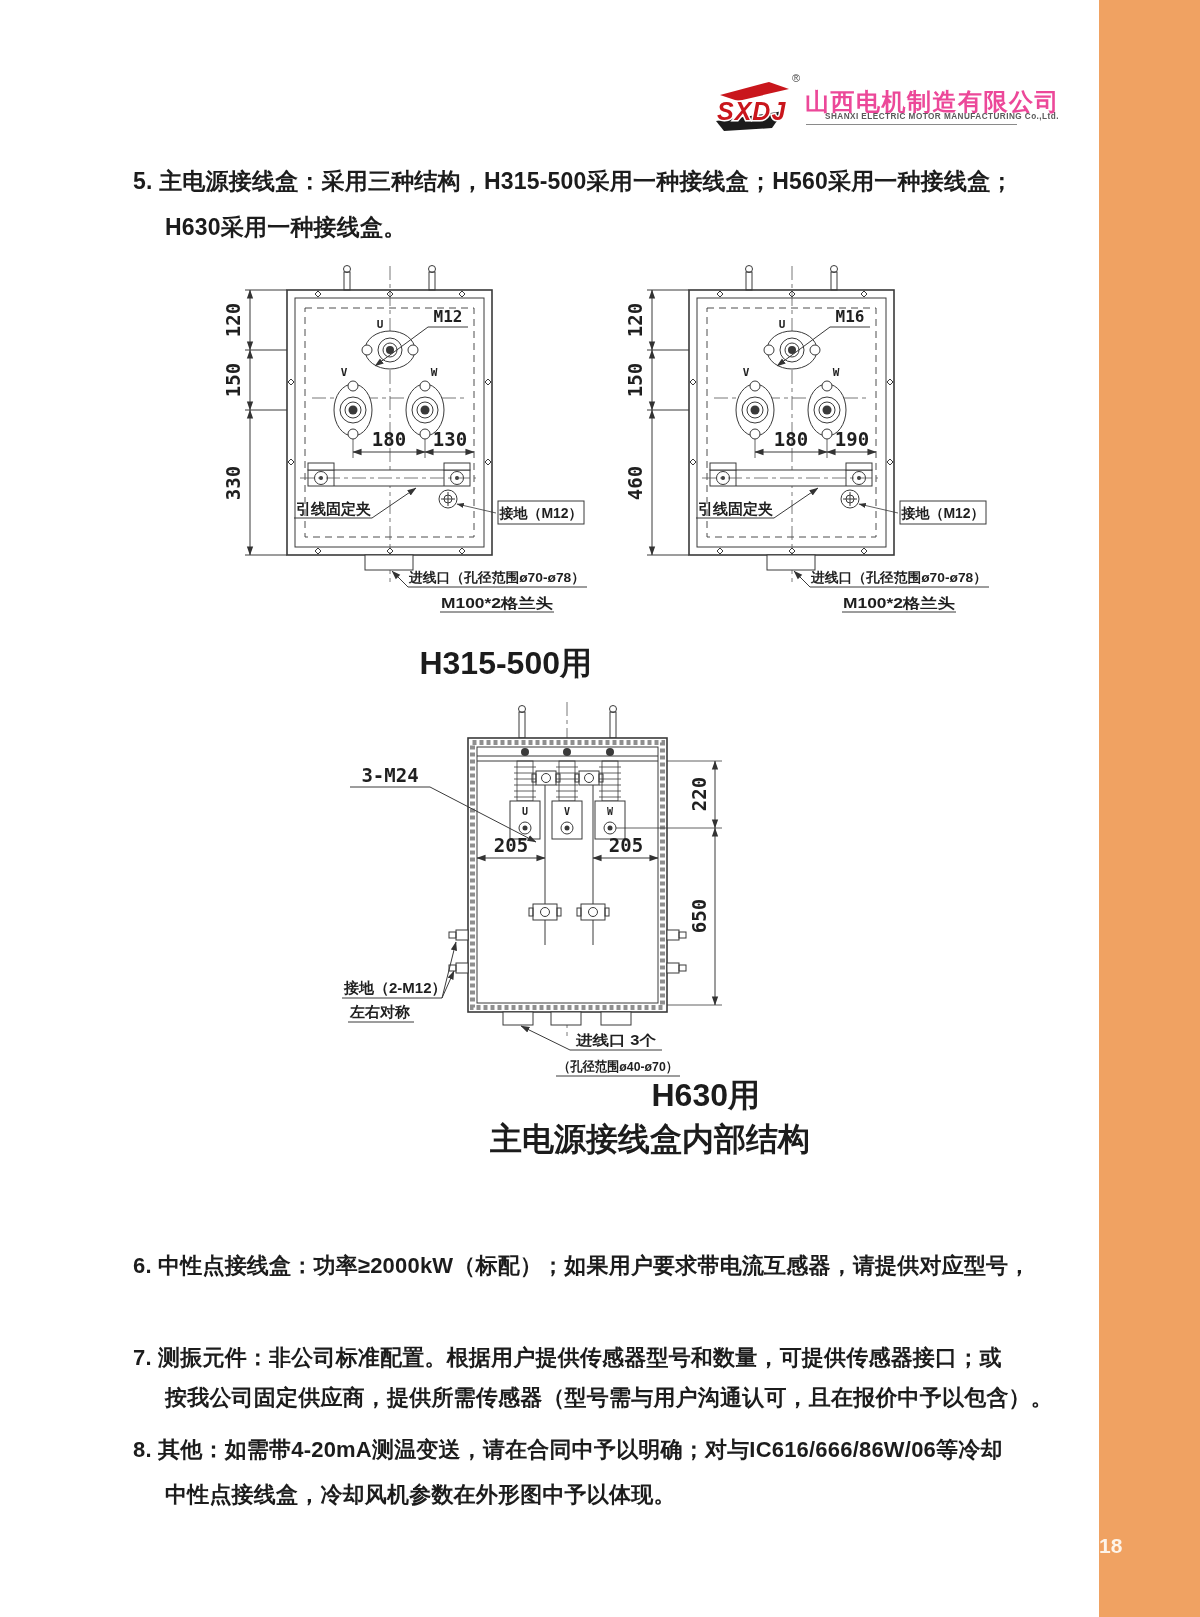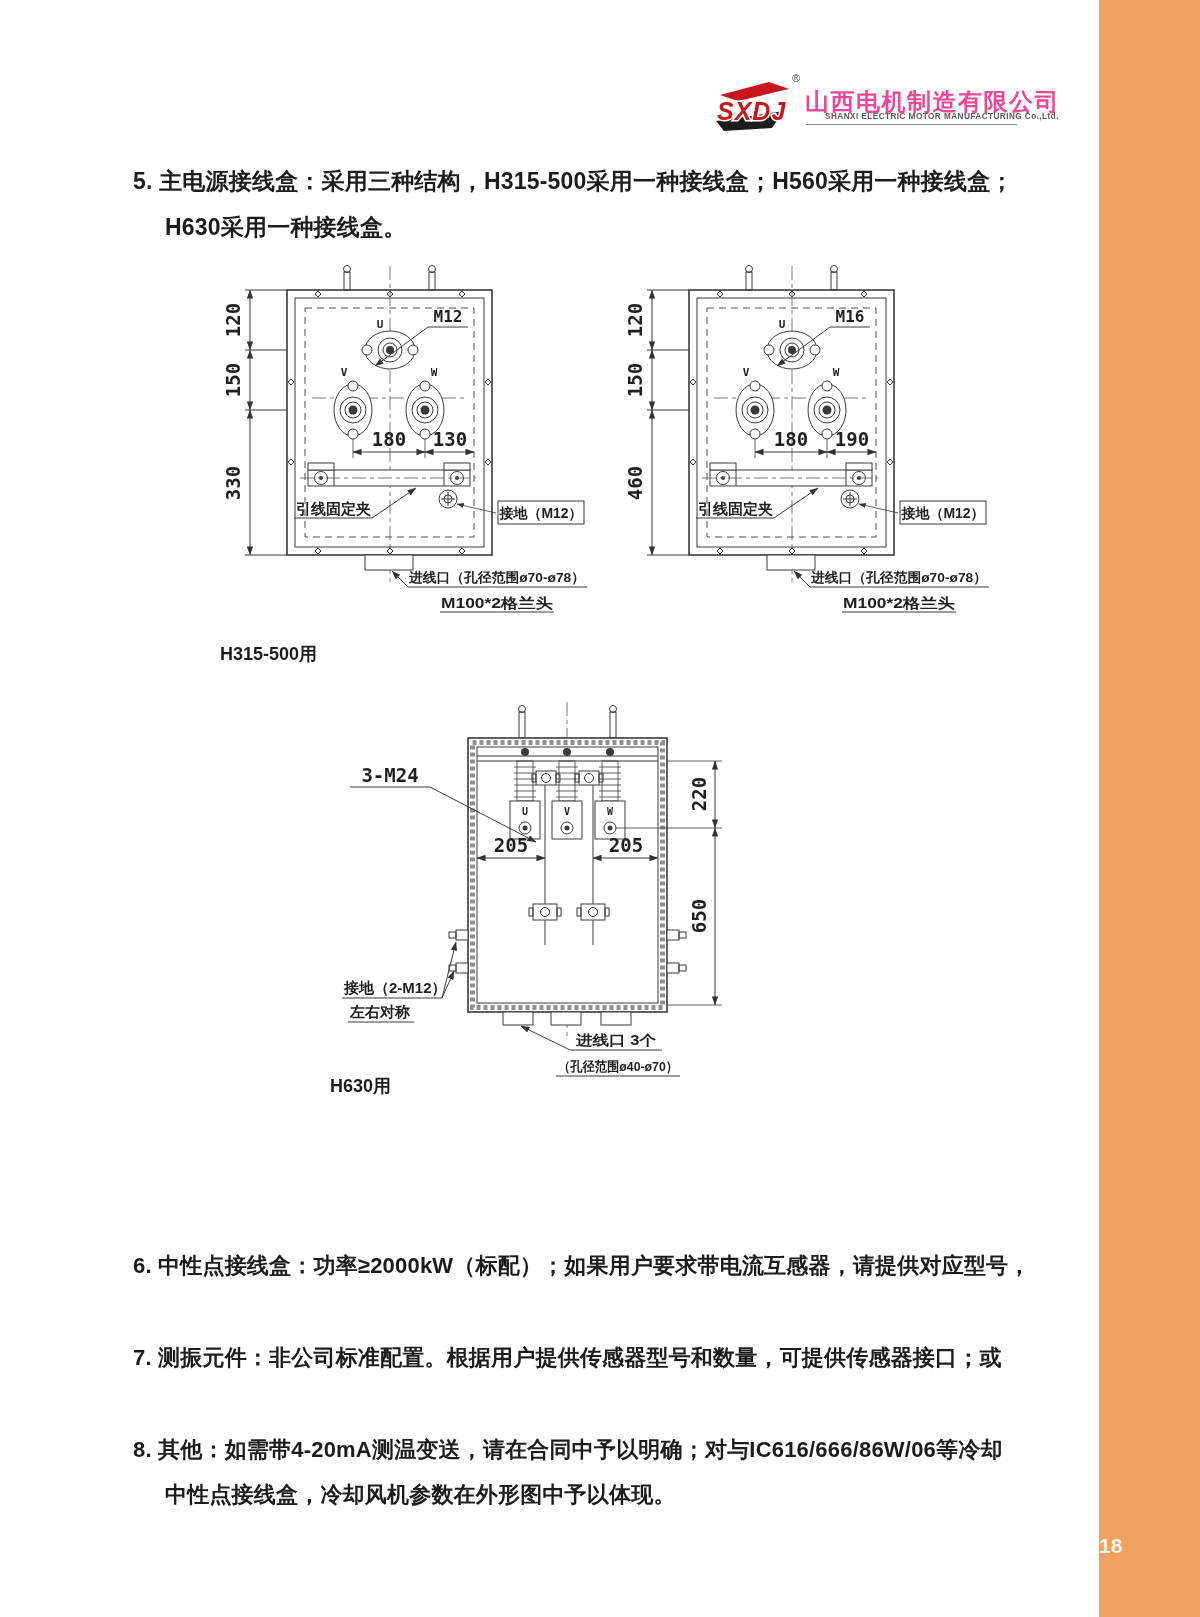--- a/index.html
+++ b/index.html
@@ -12,21 +12,21 @@
   .logo-cn{position:absolute;left:805px;top:86px;font-size:24px;font-weight:600;color:#ec4899;
            letter-spacing:1.5px;white-space:nowrap;}
   .logo-en{position:absolute;left:806px;top:112px;font-size:8.2px;font-weight:600;color:#5a5a5a;
            letter-spacing:0.45px;white-space:nowrap;margin-left:19px;}
   .logo-rule{position:absolute;left:806px;top:124px;width:211px;height:1px;background:#8a8a8a;}
   .logo-reg{position:absolute;left:792px;top:72px;font-size:11px;color:#444;}
   
   .line{position:absolute;font-size:23px;font-weight:600;color:#1c1c1c;white-space:nowrap;
         letter-spacing:0.2px;}
   .small-line{font-size:22px;}
-  .cap{position:absolute;text-align:left;font-size:18px;font-weight:600;color:#1c1c1c;}
+  .cap{position:absolute;text-align:right;font-size:32px;font-weight:600;color:#1c1c1c;}
   
   .dwg{position:absolute;}
   .dwg line,.dwg rect,.dwg circle,.dwg ellipse,.dwg path{stroke:#3a3a3a;stroke-width:1;fill:none;}
   .dwg .fw{fill:#fff;}
   .dwg .fd{fill:#3a3a3a;stroke:none;}
   .dwg .thick{stroke-width:1.6;}
   .dwg .thin{stroke-width:0.8;}
   .dwg .dash{stroke-dasharray:7 5;stroke-width:0.9;}
   .dwg .cdash{stroke-dasharray:14 4 4 4;stroke-width:0.8;stroke:#555;}
   .dwg .hatch{stroke:#8f8f8f;stroke-width:5;stroke-dasharray:4 3;}
@@ -452,19 +452,21 @@
     </g>
     <g class="thin">
       <line x1="240" y1="360" x2="191" y2="336" marker-end="url(#a3)"></line>
       <line x1="240" y1="360" x2="332" y2="360"></line>
       <line x1="226" y1="386" x2="350" y2="386"></line>
     </g>
     <text class="cads2" x="286" y="355" text-anchor="middle" textLength="80" lengthAdjust="spacingAndGlyphs">进线口 3个</text>
     <text class="cads" x="288" y="381" text-anchor="middle" textLength="120" lengthAdjust="spacingAndGlyphs">（孔径范围ø40-ø70）</text>
   </svg>
   <div class="cap" style="left:330px;top:1074px;width:430px">H630用</div>
+  <div class="cap" style="left:290px;top:1118px;width:520px">主电源接线盒内部结构</div>
 
   <div class="line small-line" style="left:133px;top:1251px">6. 中性点接线盒：功率≥2000kW（标配）；如果用户要求带电流互感器，请提供对应型号，</div>
   <div class="line small-line" style="left:133px;top:1343px">7. 测振元件：非公司标准配置。根据用户提供传感器型号和数量，可提供传感器接口；或</div>
+  <div class="line small-line" style="left:165px;top:1383px">按我公司固定供应商，提供所需传感器（型号需与用户沟通认可，且在报价中予以包含）。</div>
   <div class="line small-line" style="left:133px;top:1435px">8. 其他：如需带4-20mA测温变送，请在合同中予以明确；对与IC616/666/86W/06等冷却</div>
   <div class="line small-line" style="left:165px;top:1480px">中性点接线盒，冷却风机参数在外形图中予以体现。</div>
 
 </div>
 
 </body></html>

